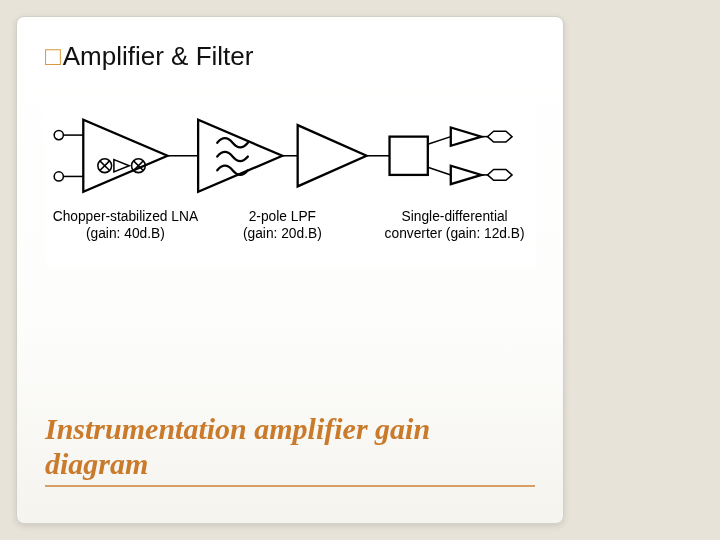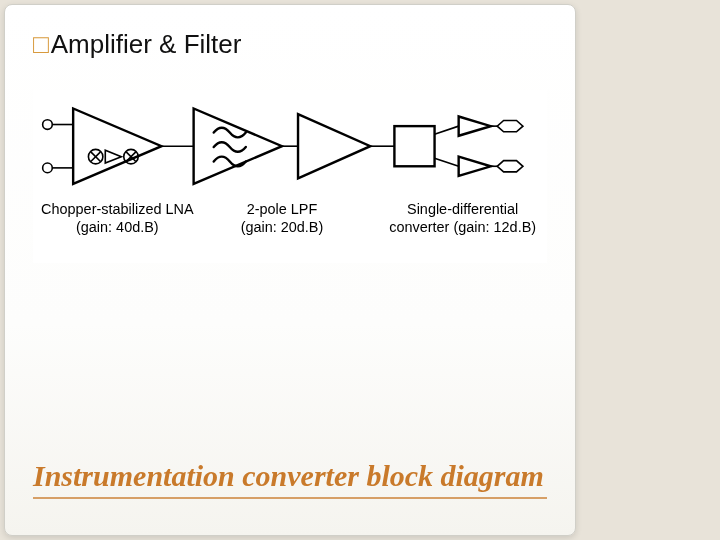--- a/index.html
+++ b/index.html
@@ -7,21 +7,21 @@
     padding: 0;
     width: 720px;
     height: 540px;
     font-family: Verdana, Geneva, sans-serif;
     background: #e8e3d9;
   }
   .outer {
     box-sizing: border-box;
     width: 580px;
     height: 540px;
-    padding: 4px;
+    padding: 16px;
   }
   .card {
     box-sizing: border-box;
     width: 100%;
     height: 100%;
     background: linear-gradient(180deg, #ffffff 0%, #fdfdfc 60%, #f5f4ef 100%);
     border: 1px solid #d0cfc8;
     border-radius: 8px;
     box-shadow: 0 2px 6px rgba(0,0,0,0.12);
     position: relative;
@@ -151,16 +151,16 @@
         <text class="block-label" x="105" y="172">(gain: 40d.B)</text>
 
         <text class="block-label" x="310" y="150">2-pole LPF</text>
         <text class="block-label" x="310" y="172">(gain: 20d.B)</text>
 
         <text class="block-label" x="535" y="150">Single-differential</text>
         <text class="block-label" x="535" y="172">converter (gain: 12d.B)</text>
       </svg>
     </div>
 
-    <div class="subtitle">Instrumentation converter block diagram</div>
+    <div class="subtitle">Instrumentation amplifier gain diagram</div>
 
   </div>
 </div>
 
 </body></html>

